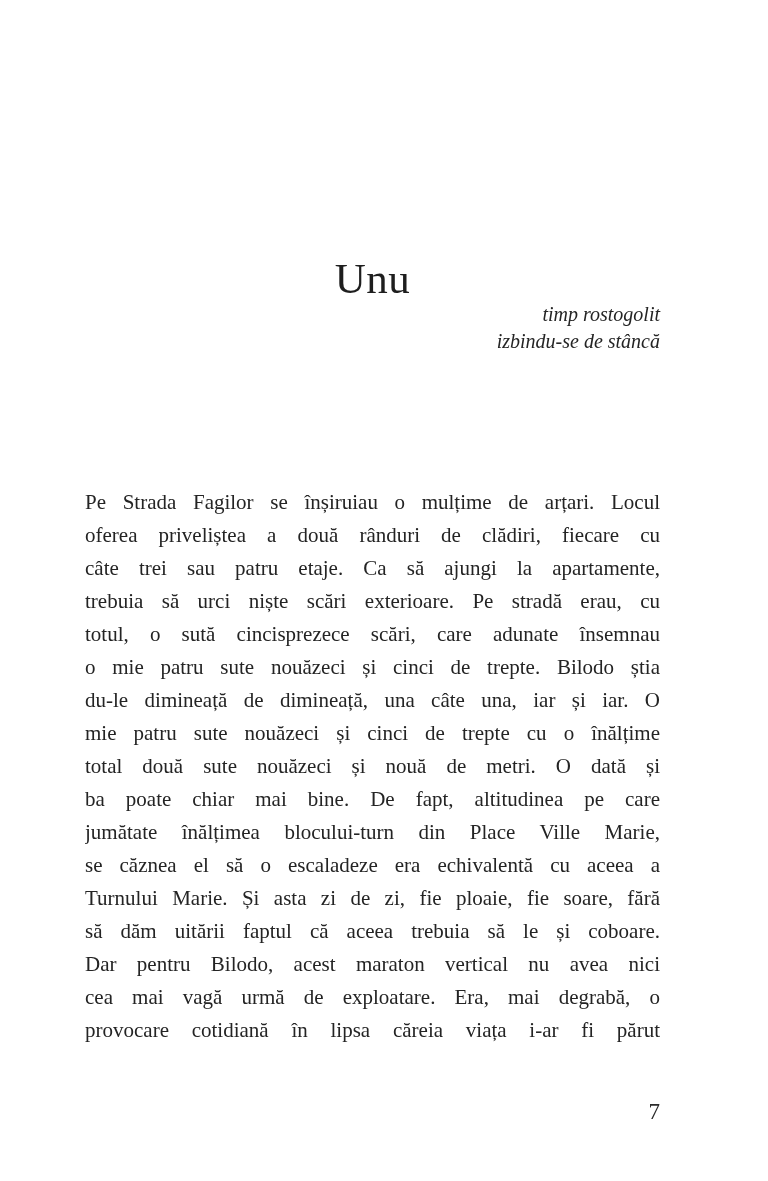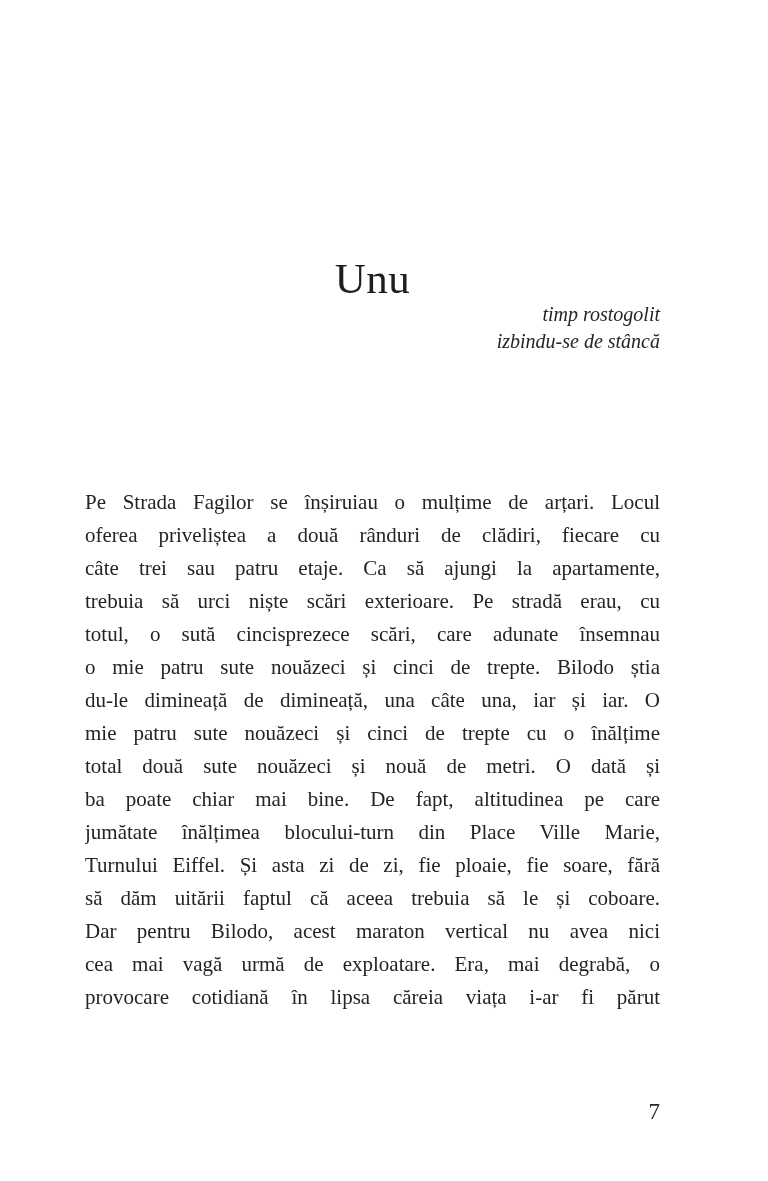--- a/index.html
+++ b/index.html
@@ -87,21 +87,22 @@
     <div class="body-line">oferea priveliștea a două rânduri de clădiri, fiecare cu</div>
     <div class="body-line">câte trei sau patru etaje. Ca să ajungi la apartamente,</div>
     <div class="body-line">trebuia să urci niște scări exterioare. Pe stradă erau, cu</div>
     <div class="body-line">totul, o sută cincisprezece scări, care adunate însemnau</div>
     <div class="body-line">o mie patru sute nouăzeci și cinci de trepte. Bilodo știa</div>
     <div class="body-line">du-le dimineață de dimineață, una câte una, iar și iar. O</div>
     <div class="body-line">mie patru sute nouăzeci și cinci de trepte cu o înălțime</div>
     <div class="body-line">total două sute nouăzeci și nouă de metri. O dată și</div>
     <div class="body-line">ba poate chiar mai bine. De fapt, altitudinea pe care</div>
     <div class="body-line">jumătate înălțimea blocului-turn din Place Ville Marie,</div>
-    <div class="body-line">Turnului Eiffel. Și asta zi de zi, fie ploaie, fie soare, fără</div>
+    <div class="body-line">se căznea el să o escaladeze era echivalentă cu aceea a</div>
+    <div class="body-line">Turnului Marie. Și asta zi de zi, fie ploaie, fie soare, fără</div>
     <div class="body-line">să dăm uitării faptul că aceea trebuia să le și coboare.</div>
     <div class="body-line">Dar pentru Bilodo, acest maraton vertical nu avea nici</div>
     <div class="body-line">cea mai vagă urmă de exploatare. Era, mai degrabă, o</div>
     <div class="body-line">provocare cotidiană în lipsa căreia viața i-ar fi părut</div>
   </div>
 
   <div class="page-number">7</div>
 
 </div>
 

